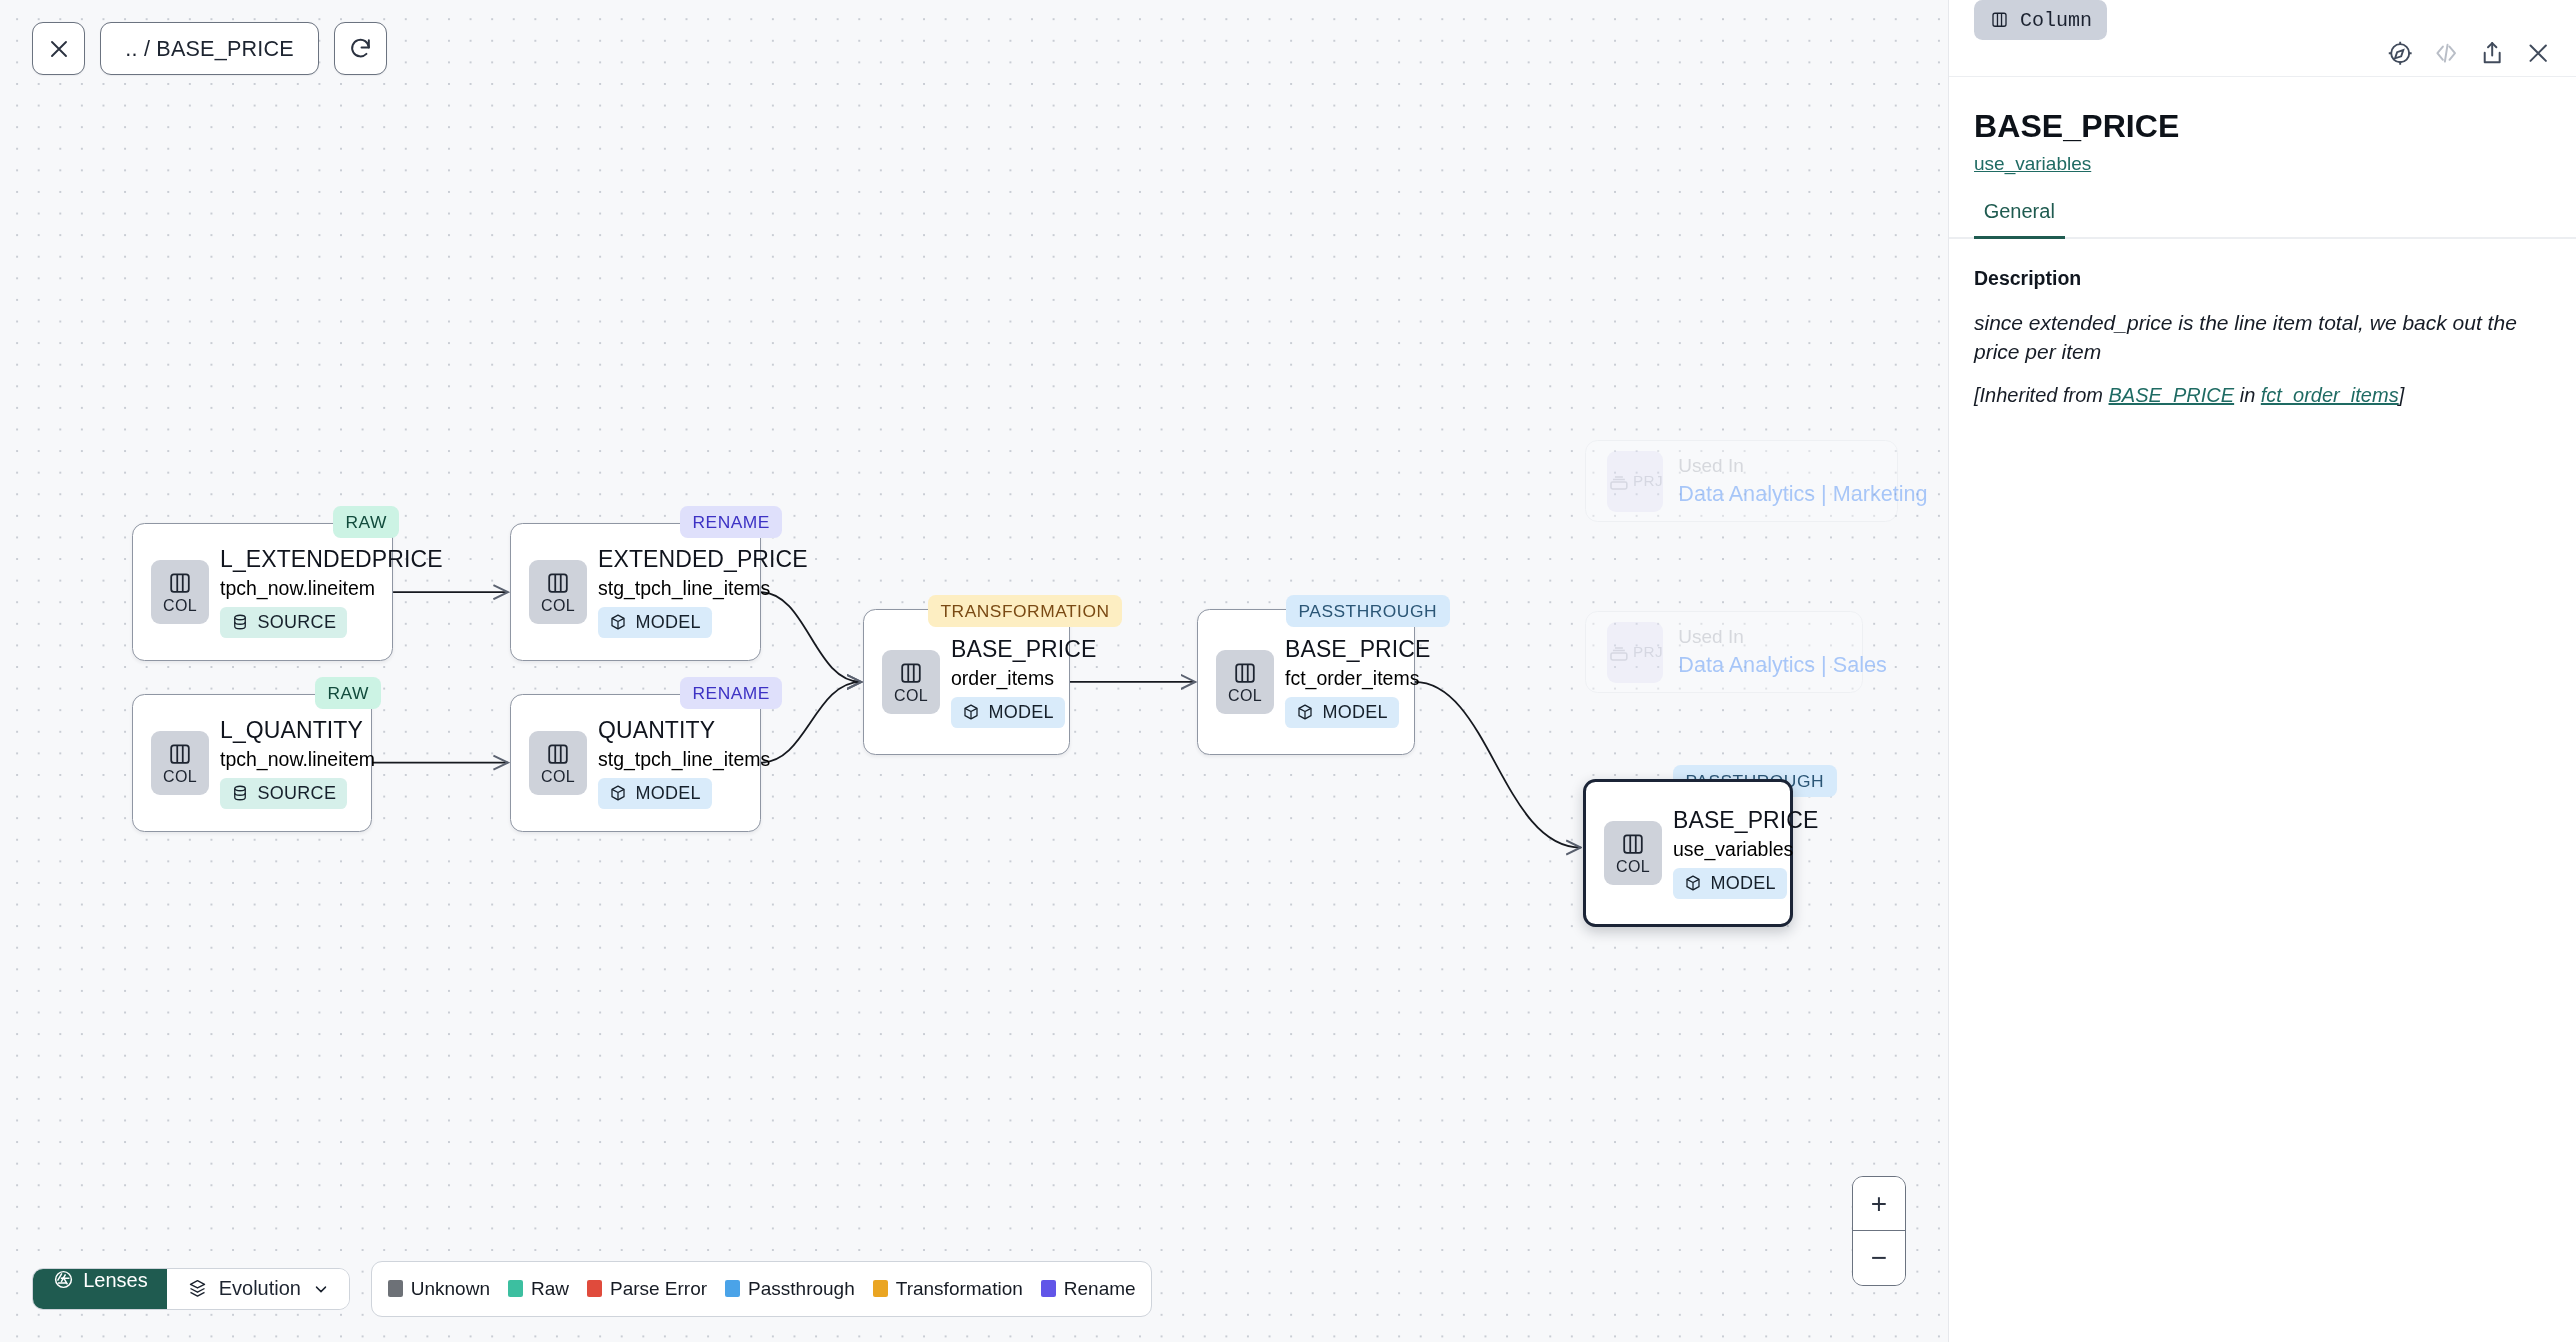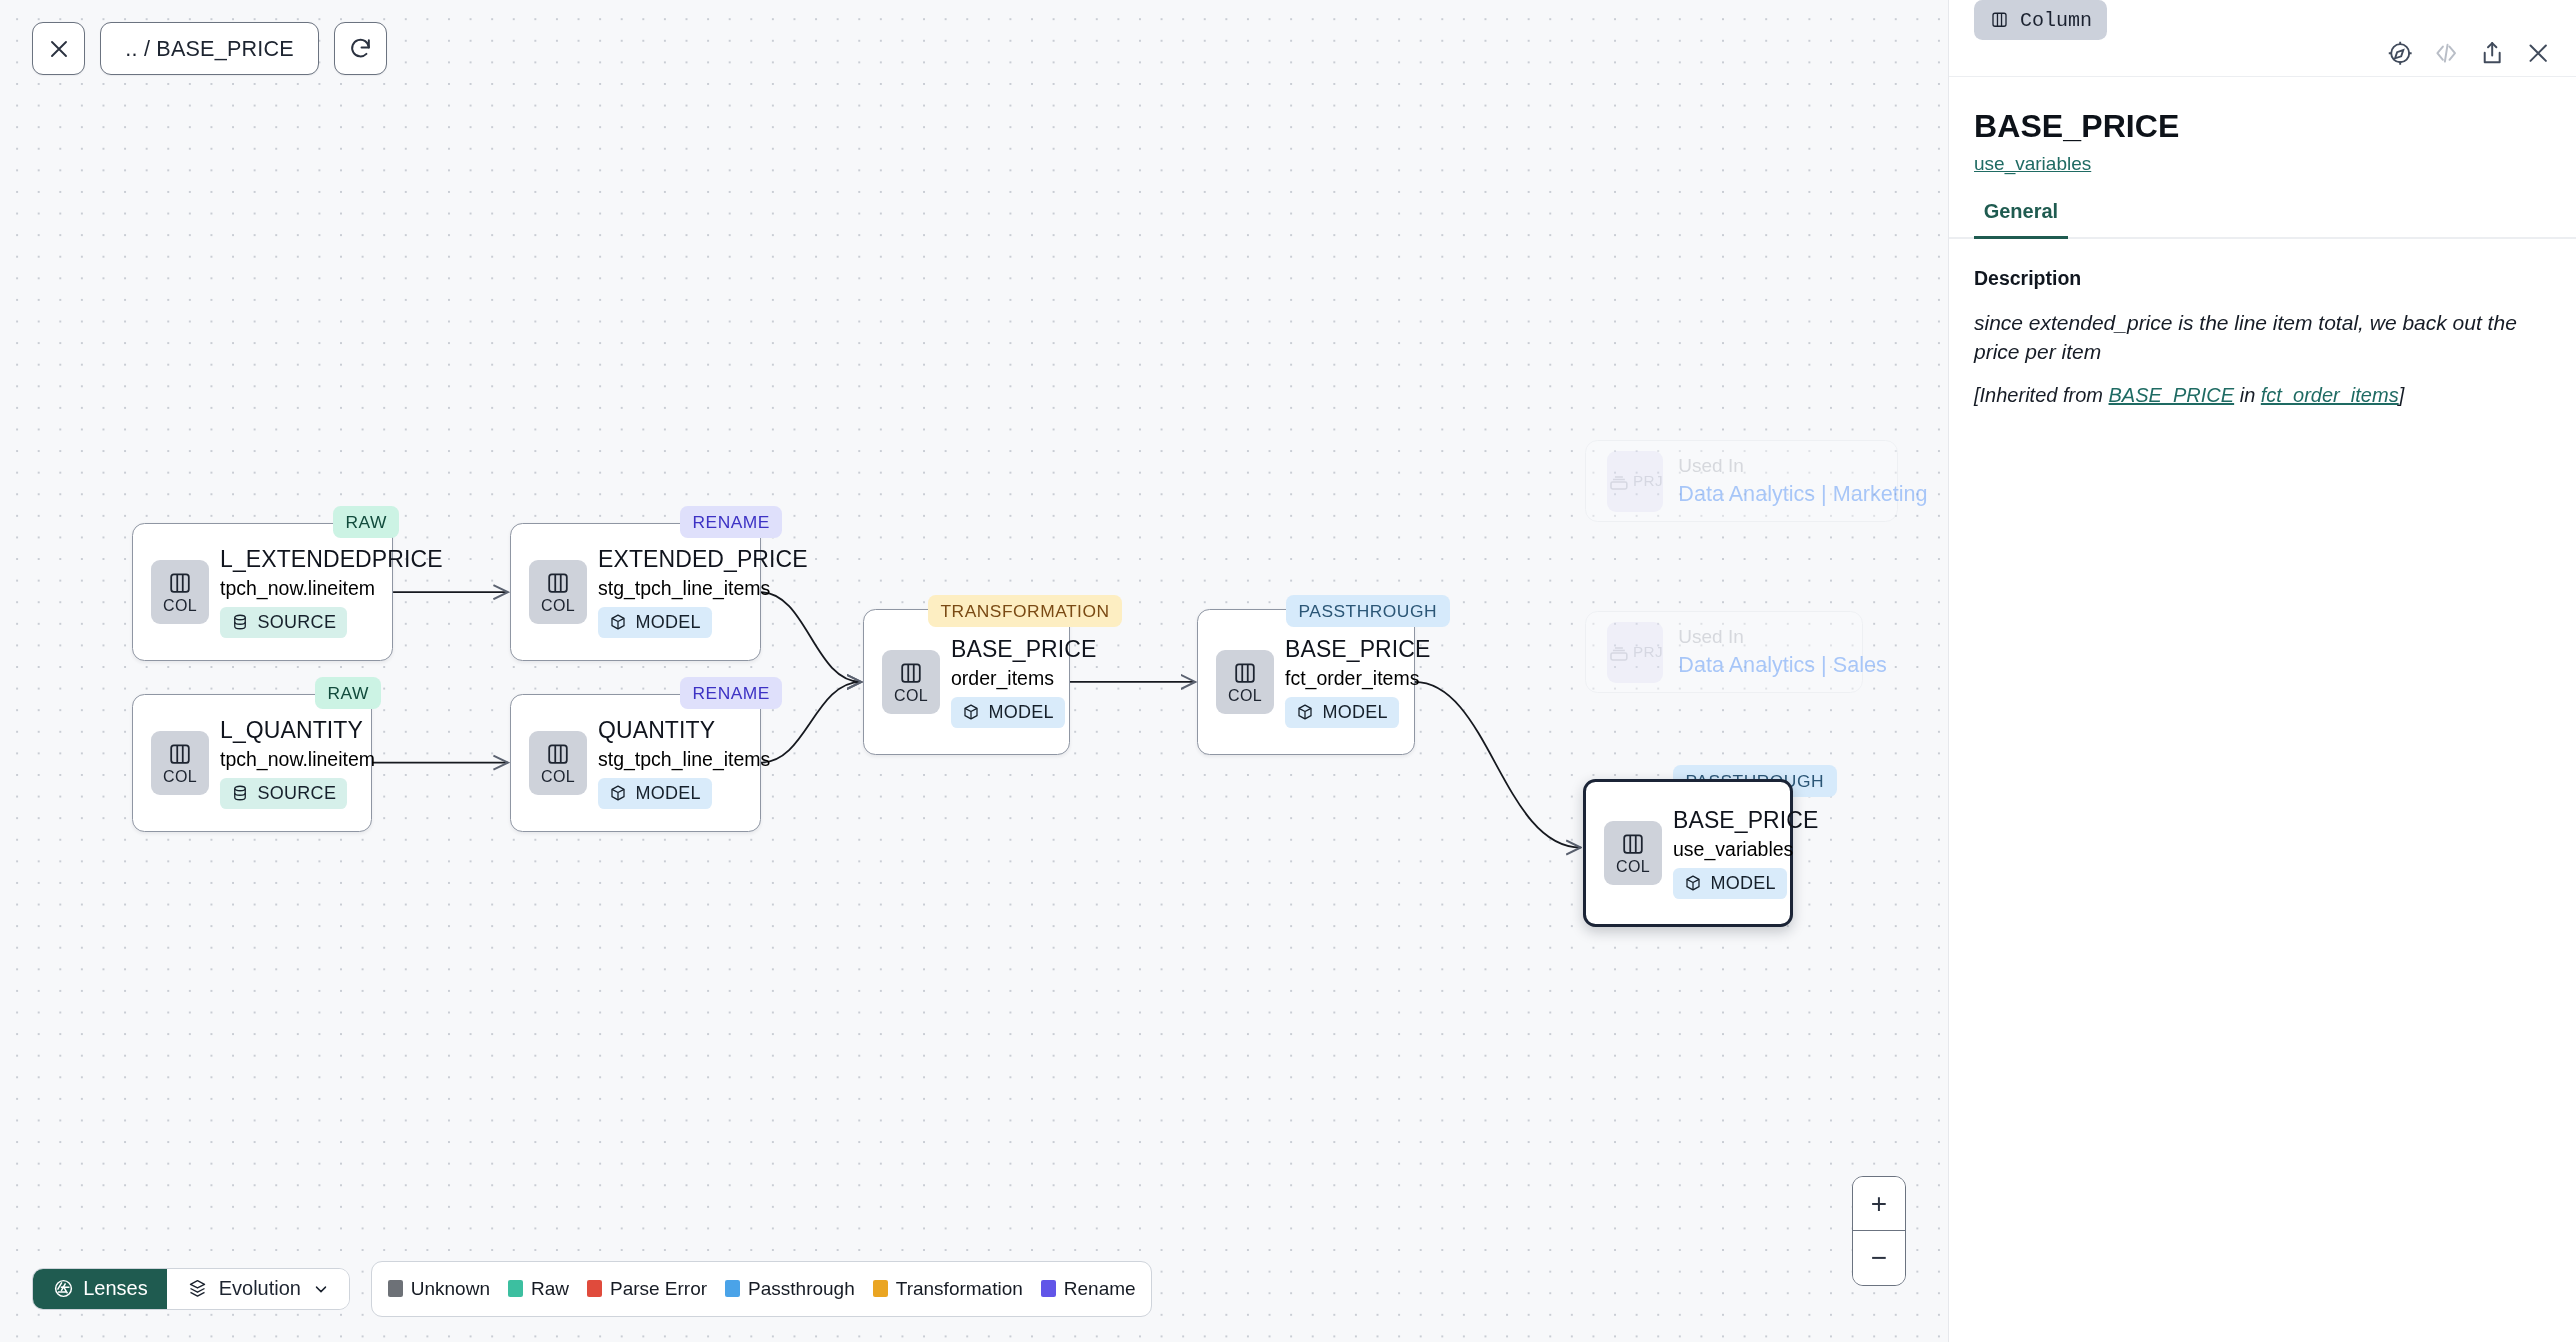--- a/index.html
+++ b/index.html
@@ -97,21 +97,21 @@
   .ghost-t1 { font-size: 19px; color: #a9adb6; }
   .ghost-t2 { font-size: 21.6px; color: #3b82f6; white-space: nowrap; }
 
   
   #edges { position: absolute; inset: 0; width: 1948px; height: 1343px; z-index: 8; pointer-events: none; }
 
   
   .bottombar { position: absolute; left: 32px; bottom: 26.4px; display: flex; align-items: center; gap: 21px; z-index: 30; }
   .lens-group { display: flex; border-radius: 11px; overflow: hidden; border: 1.4px solid #cfd4db; background: #fff; }
   .lens-btn {
-    background: #1f5b50; color: #fff; display: flex; align-items: center; gap: 9.7px;
+    background: #1f5b50; color: #fff; display: flex; align-items: flex-start; gap: 9.7px;
     padding: 0 19.5px; height: 40px; font-size: 20px; cursor: pointer;
   }
   .evo-btn { background: #fff; color: #1d2430; display: flex; align-items: center; gap: 11px; padding: 0 19.5px; height: 40px; font-size: 20px; cursor: pointer; }
   .legend {
     display: flex; align-items: center; gap: 18px; height: 56px; padding: 0 15.3px;
     background: #fff; border: 1.4px solid #cfd4db; border-radius: 11px;
   }
   .legend-item { display: flex; align-items: center; gap: 7.7px; font-size: 19px; color: #161b24; white-space: nowrap; }
   .sw { width: 15.3px; height: 16.7px; border-radius: 2.1px; flex: none; }
 
@@ -134,21 +134,21 @@
     background: #ccd1db; border-radius: 8.4px; color: #1b2230;
     font-family: "Liberation Mono", monospace; font-size: 20px;
   }
   .head-actions { margin-left: auto; display: flex; align-items: center; gap: 19.5px; color: #414b5c; }
   .head-actions .ico { cursor: pointer; display: flex; }
   .head-actions .ico.dim { color: #b9bec7; }
   .panel-title { font-size: 32px; font-weight: bold; color: #0d1219; padding: 31px 25px 0 25px; letter-spacing: 0.1px; }
   .panel-link { padding: 8.4px 25px 0 25px; }
   .panel-link a { font-size: 19px; color: #1f6b63; text-decoration: underline; cursor: pointer; }
   .tabs { display: flex; padding: 0 25px; margin-top: 25px; border-bottom: 2.1px solid #eceef1; }
-  .tab { font-size: 20px; color: #1f5b50; font-weight: bold; padding: 0 9.7px 12.5px 9.7px; border-bottom: 3.5px solid #1f5b50; margin-bottom: -2.1px; cursor: pointer; }
+  .tab { font-size: 20px; color: #1f5b50; font-weight: normal; padding: 0 9.7px 12.5px 9.7px; border-bottom: 3.5px solid #1f5b50; margin-bottom: -2.1px; cursor: pointer; }
   .section { padding: 28px 25px 0 25px; }
   .section-label { font-size: 19.5px; font-weight: bold; color: #10161f; }
   .desc { font-size: 21px; font-style: italic; color: #161c26; line-height: 1.35; margin-top: 19.5px; }
   .inherit { font-size: 20px; font-style: italic; color: #161c26; margin-top: 18px; }
   .inherit a { color: #1f6b63; text-decoration: underline; cursor: pointer; }
 </style>
 </head>
 <body>
 
 <div id="app">

